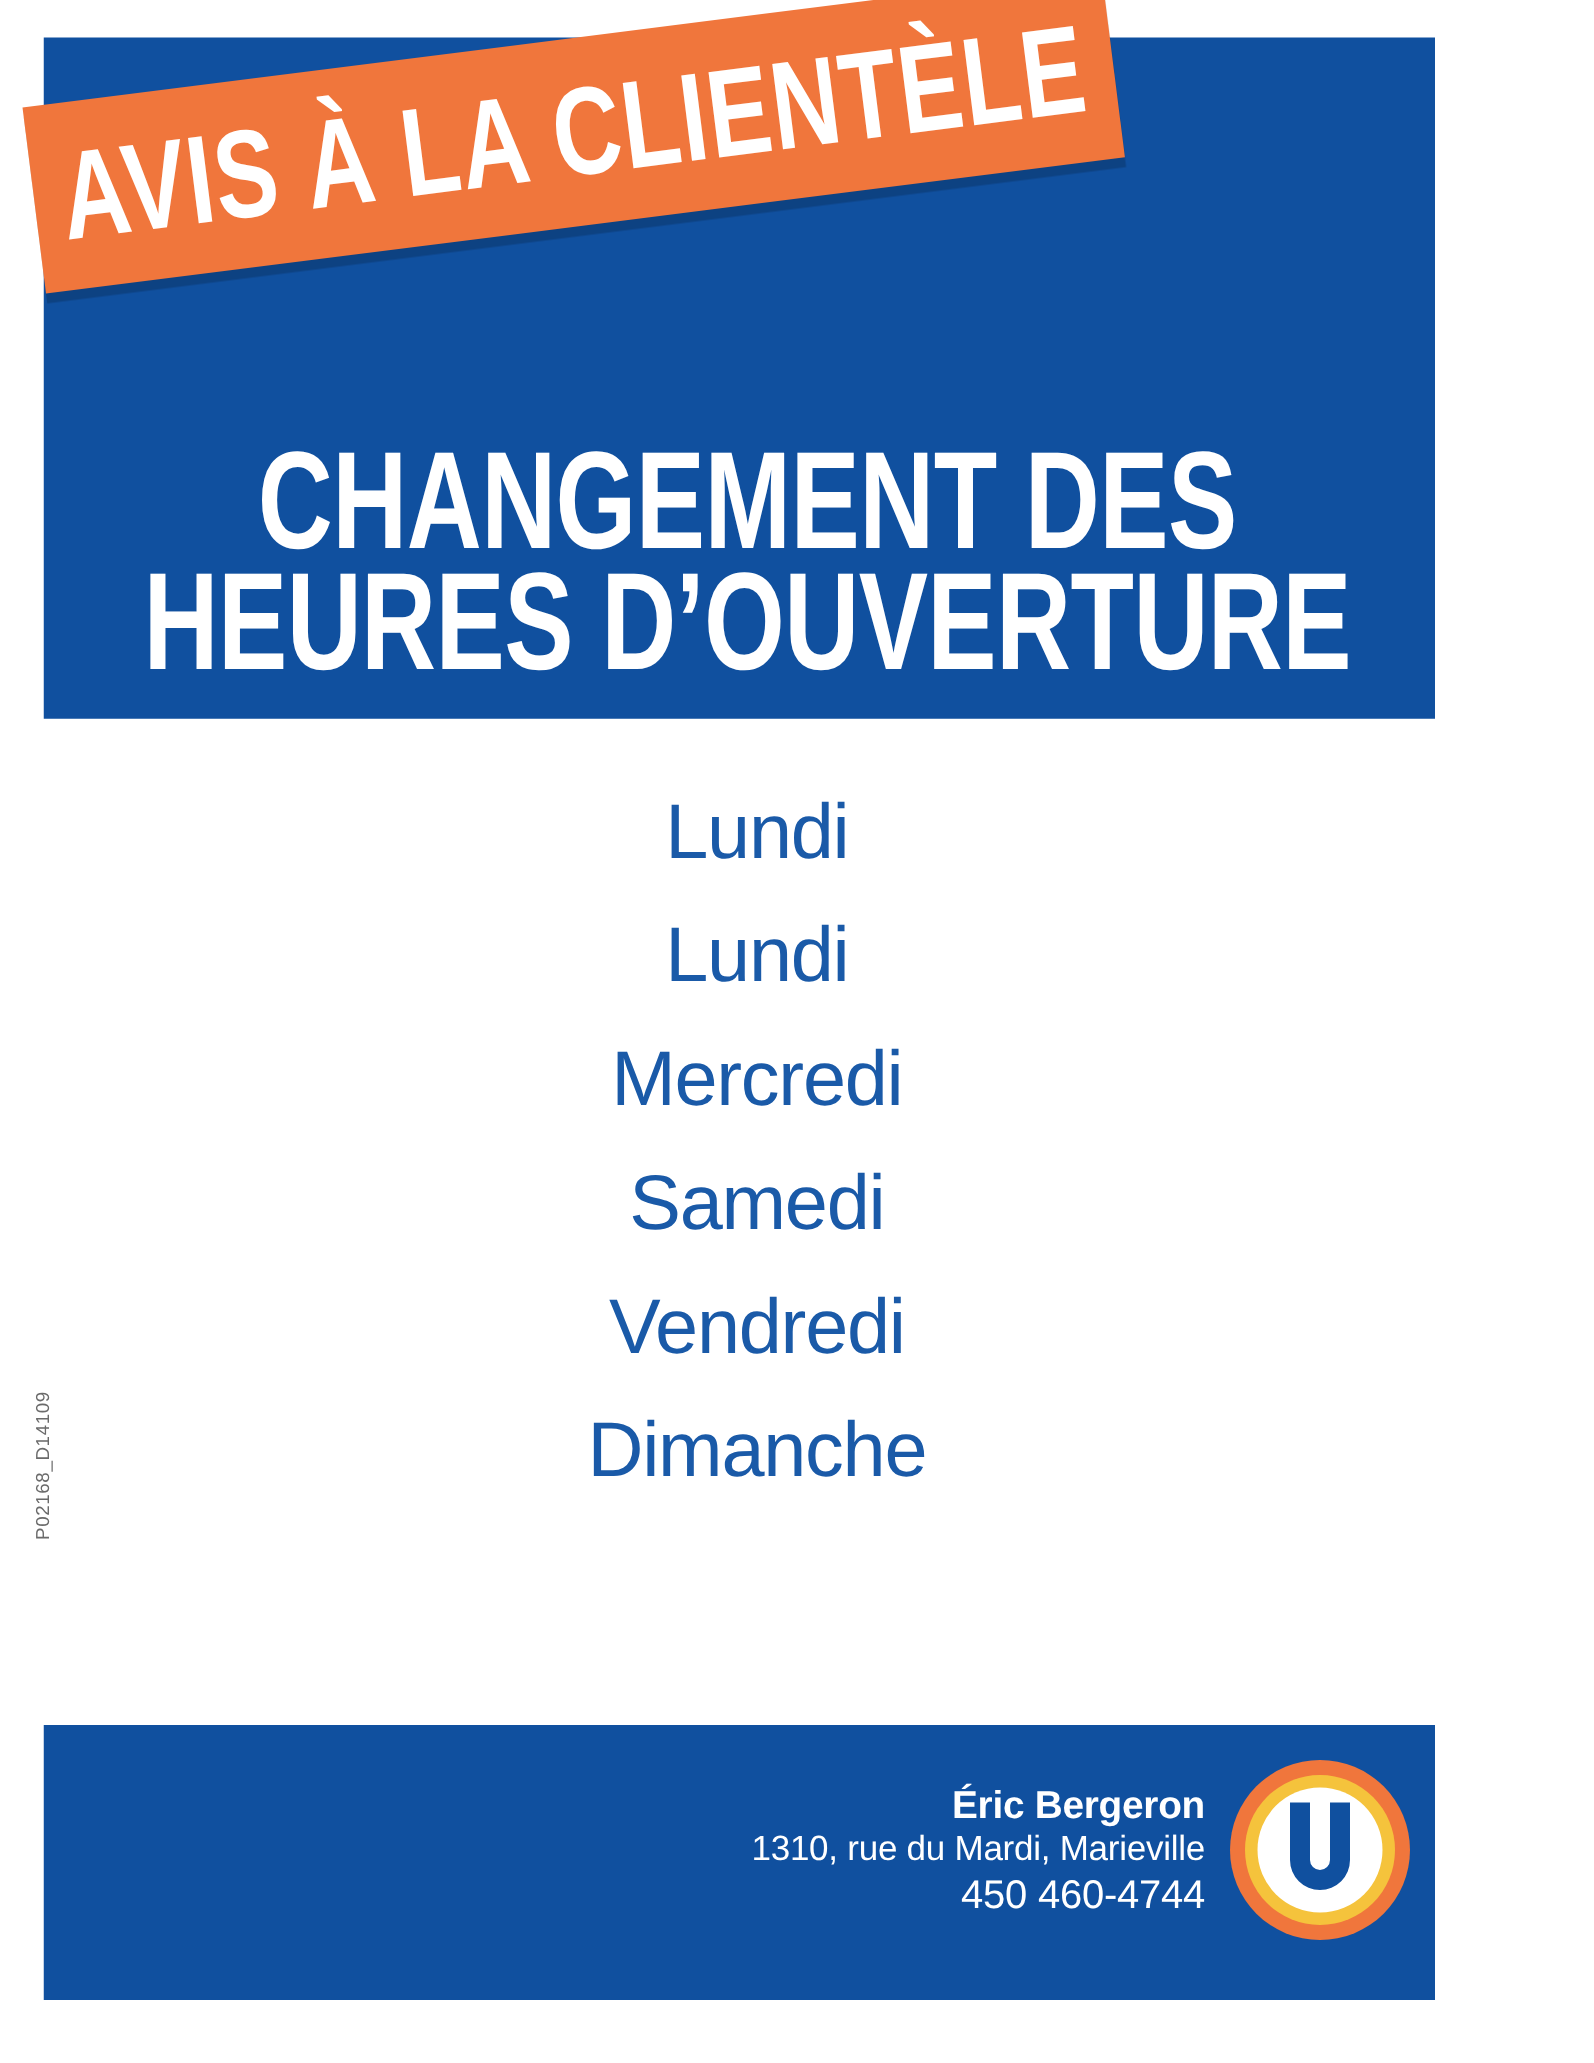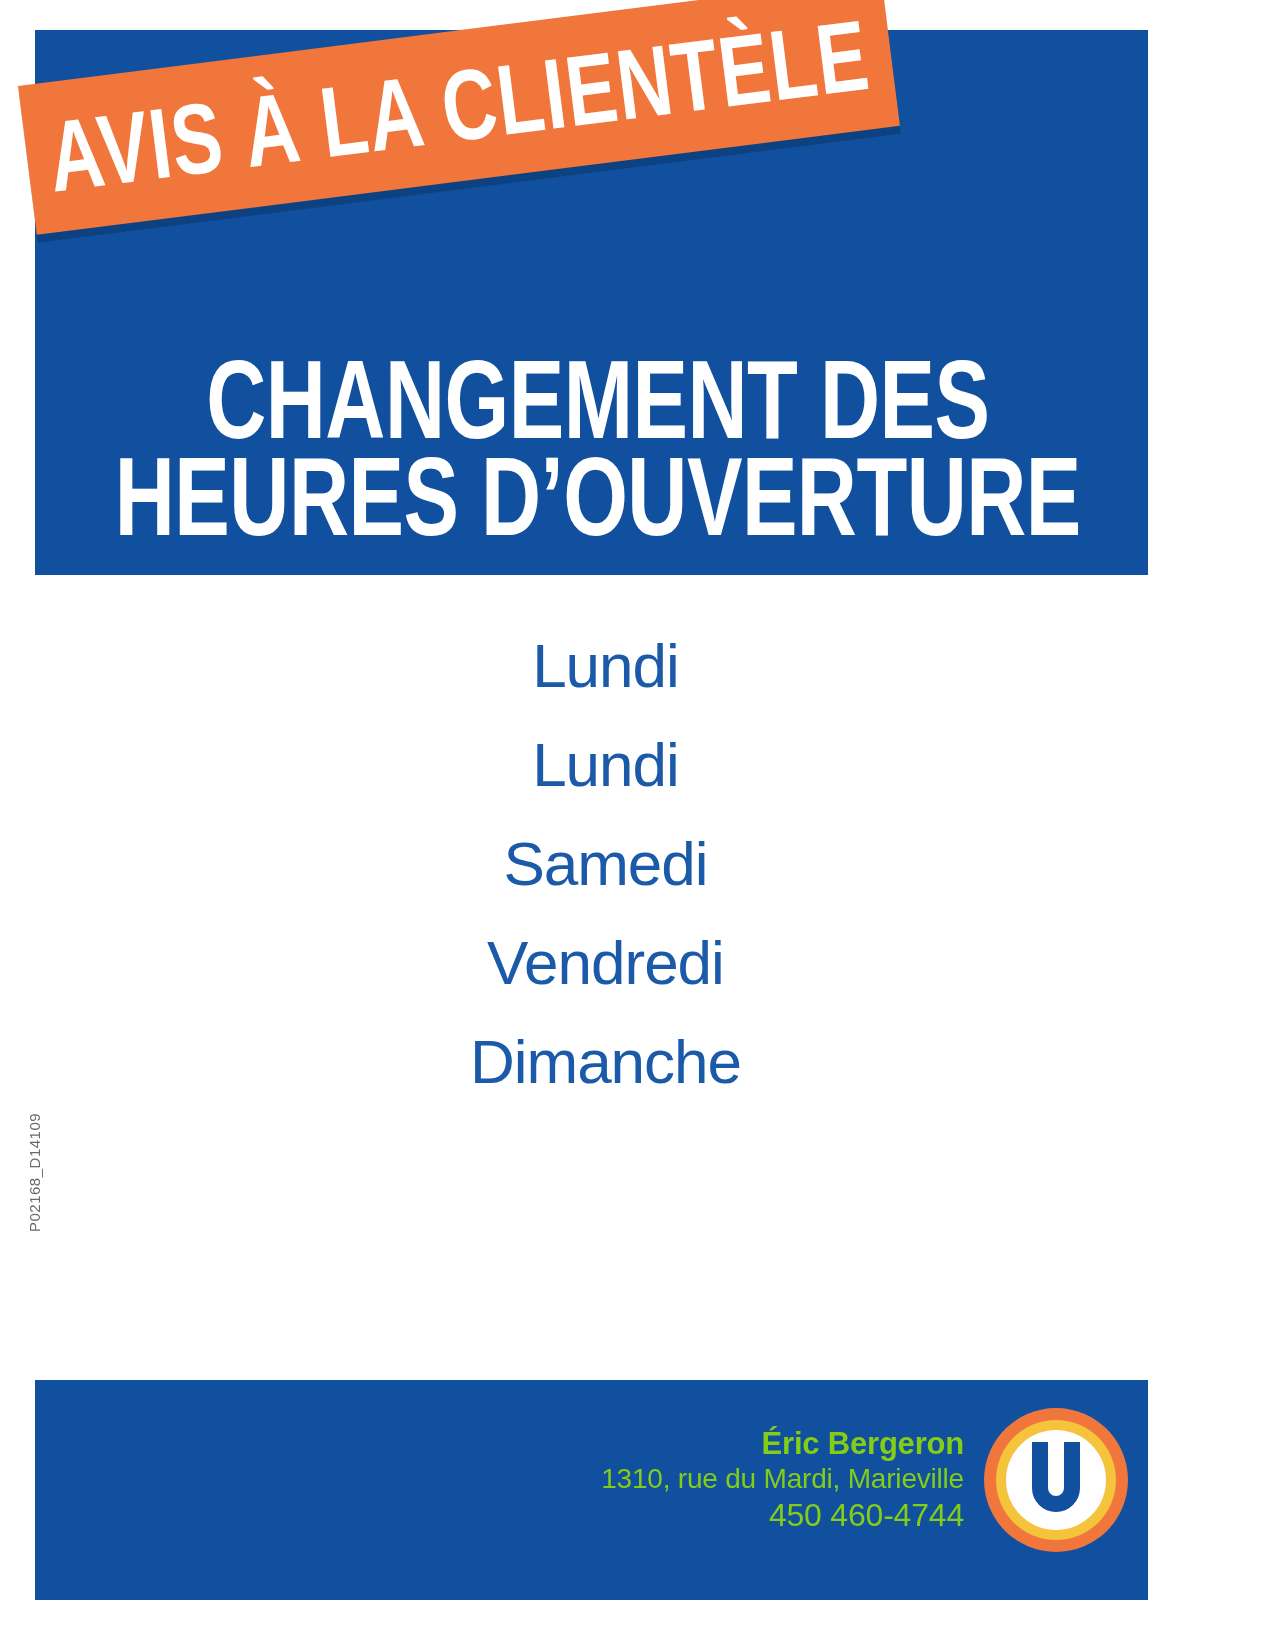--- a/index.html
+++ b/index.html
@@ -133,21 +133,21 @@
   .footer-inner {
     position: absolute;
     right: 18px;
     top: 26px;
     display: flex;
     align-items: center;
     gap: 18px;
   }
   .footer-text {
     text-align: right;
-    color: #84cc16;
+    color: #ffffff;
     line-height: 1.22;
   }
   .merchant {
     font-size: 31px;
     font-weight: bold;
     letter-spacing: -0.2px;
   }
   .address {
     font-size: 28px;
     font-weight: normal;
@@ -183,20 +183,21 @@
   </div>
 
   <div class="headline">
     <span class="headline-line">CHANGEMENT DES</span>
     <span class="headline-line">HEURES D’OUVERTURE</span>
   </div>
 
   <div class="days">
     <div class="day-row">Lundi</div>
     <div class="day-row">Lundi</div>
+    <div class="day-row">Mercredi</div>
     <div class="day-row">Samedi</div>
     <div class="day-row">Vendredi</div>
     <div class="day-row">Dimanche</div>
   </div>
 
   <div class="side-code">P02168_D14109</div>
 
   <div class="footer-block">
     <div class="footer-inner">
       <div class="footer-text">

